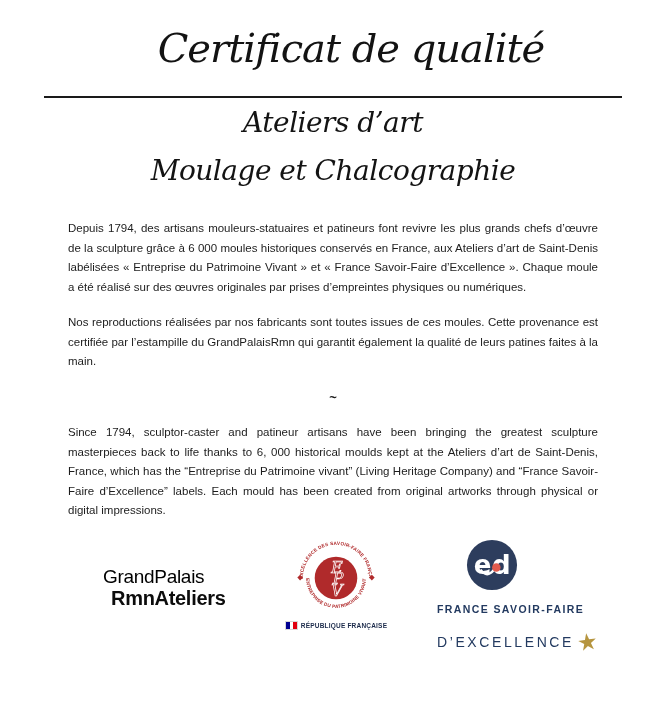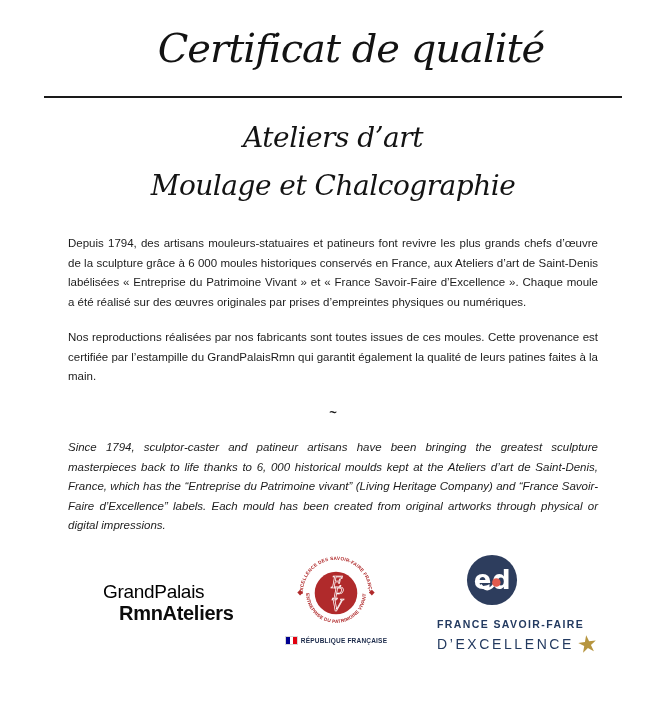--- a/index.html
+++ b/index.html
@@ -6,42 +6,42 @@
   body{
     width:666px;height:728px;background:#ffffff;overflow:hidden;position:relative;
     font-family:"Liberation Sans",sans-serif;color:#1f1f1f;
   }
   .title{
     margin-top:2px;height:92px;display:flex;align-items:center;justify-content:center;
     font-family:"DejaVu Serif",serif;font-style:italic;font-size:40px;letter-spacing:-1px;color:#131313;margin-left:36px;
   }
   .rule{width:578px;height:2px;background:#1a1a1a;margin:2px auto 0;}
   .subtitles{
-    margin-top:16px;text-align:center;font-family:"DejaVu Serif",serif;font-style:italic;
+    margin-top:1px;text-align:center;font-family:"DejaVu Serif",serif;font-style:italic;
     font-size:28px;color:#131313;line-height:48px;letter-spacing:-0.5px;
   }
   .content{width:530px;margin:24px auto 0;font-size:11.5px;line-height:19.5px;text-align:justify;color:#1c1c1c;}
   .content p{margin:0 0 16px;}
   .tilde{text-align:center;font-weight:bold;font-size:13px;margin:0 0 16px;text-align:center;}
-  .en{font-style:italic;}
+  .en{}
   
   .logos{position:relative;height:97px;margin-top:8px;}
   .gp-logo{position:absolute;left:103px;top:30px;line-height:1;}
   .gp-line1{font-size:19px;color:#000000;letter-spacing:-0.3px;}
-  .gp-line2{font-size:20px;font-weight:bold;color:#0c0c0c;letter-spacing:-0.3px;margin-left:16px;margin-top:2px;}
+  .gp-line2{font-size:20px;font-weight:bold;color:#0c0c0c;letter-spacing:-0.3px;margin-left:8px;margin-top:2px;}
   .epv-logo{position:absolute;left:282px;top:0;width:108px;display:flex;flex-direction:column;align-items:center;}
   .epv-caption{display:flex;align-items:center;gap:3px;margin-top:2px;}
   .epv-caption-text{font-size:6.5px;font-weight:bold;color:#1b2a4a;letter-spacing:0.2px;white-space:nowrap;}
   .flag{display:inline-flex;width:11px;height:7px;border:0.5px solid #d8d8d8;}
   .flag span{flex:1;}
   .flag .b{background:#000091;} .flag .w{background:#ffffff;} .flag .r{background:#e1000f;}
   .fsfe-logo{position:absolute;left:437px;top:2px;width:180px;}
   .fsfe-circle{margin-left:29px;display:block;}
   .fsfe-line1{font-size:10.5px;font-weight:bold;color:#233a60;letter-spacing:1.4px;margin-top:12px;white-space:nowrap;}
-  .fsfe-line2-row{display:flex;align-items:center;gap:3px;margin-top:3px;}
+  .fsfe-line2-row{display:flex;align-items:center;gap:3px;margin-top:16px;}
   .fsfe-line2{font-size:14px;color:#233a60;letter-spacing:2.6px;white-space:nowrap;}
   .fsfe-star{font-size:23px;color:#b6953f;line-height:1;transform:rotate(-8deg);}
 </style>
 </head>
 <body>
 
 <div class="title">Certificat de qualité</div>
 
 <div class="rule"></div>
 

